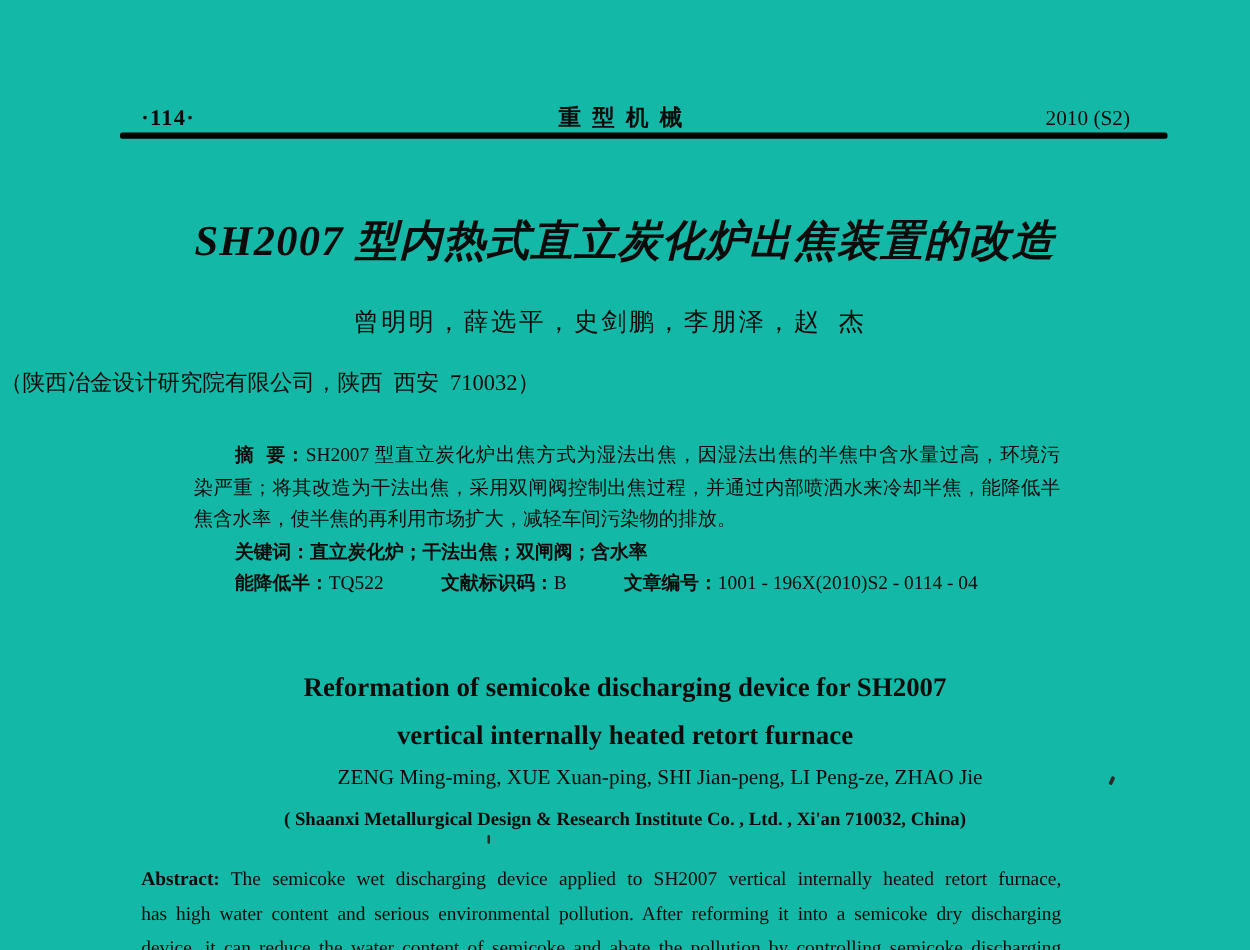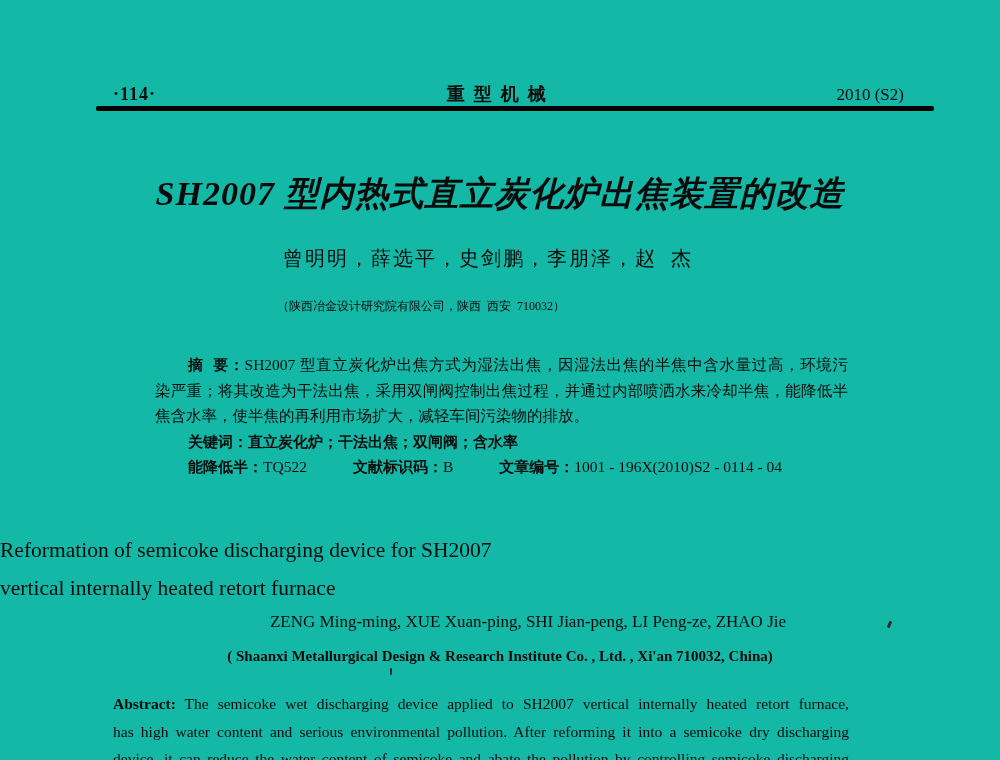--- a/index.html
+++ b/index.html
@@ -30,21 +30,21 @@
     position:absolute; top:172px; left:0; width:1000px; margin:0;
     text-align:center; font-size:34px; line-height:44px;
     font-weight:bold; letter-spacing:1px;font-style:italic;
   }
   .authors-zh {
     position:absolute; top:243px; left:-12px; width:1000px;
     text-align:center; font-size:20px; line-height:30px; letter-spacing:2px;
   }
   .affiliation-zh {
     position:absolute; top:293px; left:0; width:842px;
-    text-align:center; font-size:12px; line-height:26px;
+    text-align:left; font-size:18px; line-height:26px;
   }
 
   
   .zh-block {
     position:absolute; top:352px; left:155px; width:693px;
     font-size:15.5px;
   }
   .zh-block .line {
     box-sizing:border-box; width:100%;
     height:25.5px; line-height:25.5px; overflow:hidden;
@@ -55,21 +55,21 @@
     font-weight:bold;
     font-family:"Liberation Sans","DejaVu Sans",sans-serif;
     font-size:15px;
   }
   .kw-line { font-weight:bold; font-family:"Liberation Sans","DejaVu Sans",sans-serif; font-size:15px; }
   .gap-after { margin-right:46px; }
 
   
   .title-en {
     position:absolute; top:531px; left:0; width:1000px;
-    text-align:left; font-weight:normal; font-size:21.5px; line-height:38px;
+    text-align:center; font-weight:bold; font-size:21.5px; line-height:38px;
   }
   .authors-en {
     position:absolute; top:610px; left:0; width:1000px;
     text-align:center; font-size:17px; line-height:24px;margin-left:28px;
   }
   .affiliation-en {
     position:absolute; top:645px; left:0; width:1000px;
     text-align:center; font-size:15px; line-height:22px;font-weight:bold;
   }
   .en-block {

